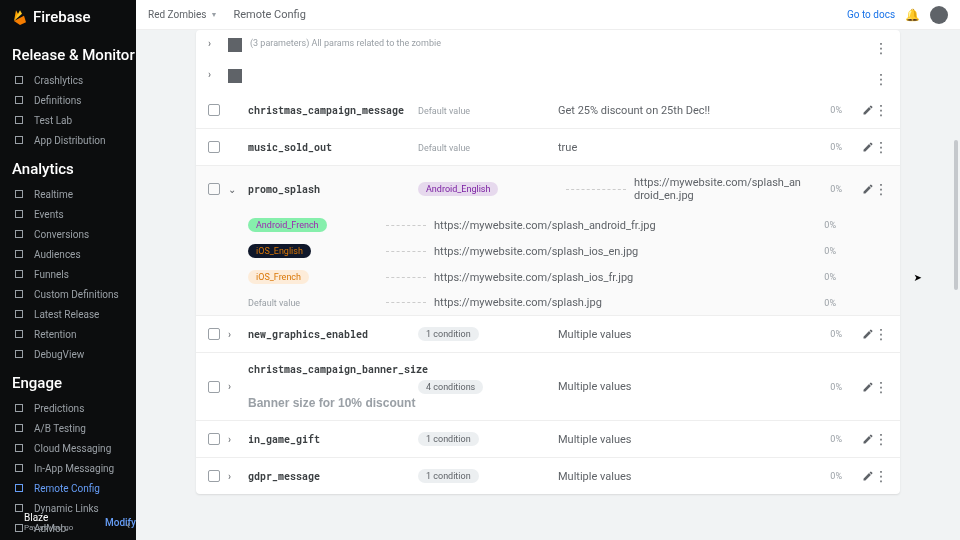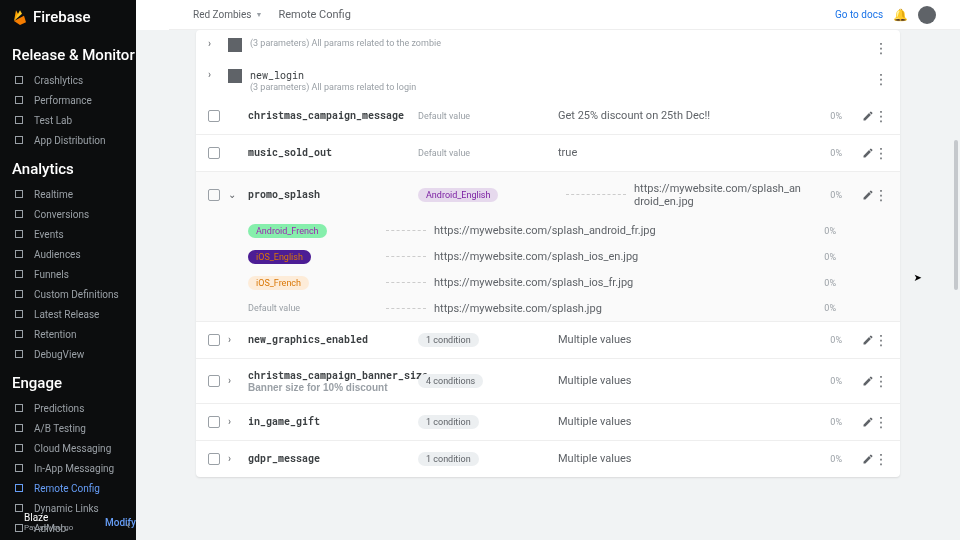--- a/index.html
+++ b/index.html
@@ -12,41 +12,41 @@
 .nav-item.active{color:#669df6;}
 .nav-item .ico{width:14px;height:14px;display:flex;align-items:center;justify-content:center;}
 .nav-item svg{width:12px;height:12px;stroke:#9aa0a6;fill:#9aa0a6;}
 .nav-item.active svg{stroke:#669df6;fill:#669df6;}
 .footer{position:absolute;bottom:0;left:12px;width:136px;padding:8px 12px;display:flex;justify-content:space-between;align-items:center;}
 .footer-l .b{color:#fff;font-size:10px;}
 .footer-l .s{color:#9aa0a6;font-size:8px;}
 .footer-r{color:#669df6;font-size:10px;font-weight:500;}
 .chev-box{position:absolute;right:6px;bottom:8px;color:#9aa0a6;font-size:12px;}
 .main{flex:1;background:#fff;height:540px;overflow:hidden;}
-.topbar{height:30px;display:flex;align-items:center;padding:0 24px;border-bottom:1px solid #eee;margin-left:33px;}
+.topbar{height:30px;display:flex;align-items:center;padding:0 12px;border-bottom:1px solid #eee;}
 .proj{color:#5f6368;font-size:10px;display:flex;align-items:center;gap:4px;cursor:pointer;}
 .proj .tri{font-size:7px;color:#9aa0a6;}
 .page-t{color:#5f6368;font-size:11px;margin-left:16px;}
 .tb-right{margin-left:auto;display:flex;align-items:center;gap:10px;}
 .docs{color:#1a73e8;font-size:10px;text-decoration:none;}
 .bell{color:#5f6368;font-size:12px;position:relative;}
 .avatar{width:18px;height:18px;border-radius:50%;background:#5f6368;}
 .content{background:#f1f3f4;padding:0 60px;height:510px;overflow:hidden;}
 .card{background:#fff;border-radius:4px;box-shadow:0 1px 2px rgba(0,0,0,0.1);}
 .row{display:flex;align-items:center;padding:10px 12px;border-bottom:1px solid #eee;font-size:10px;color:#5f6368;position:relative;min-height:36px;}
 .row.last{border-bottom:none;}
 .cb{width:12px;height:12px;border:1.5px solid #9aa0a6;border-radius:2px;margin-right:8px;flex-shrink:0;cursor:pointer;}
 .exp{width:14px;color:#5f6368;margin-right:6px;cursor:pointer;font-size:10px;}
 .param-name{font-family:"Roboto Mono",Menlo,monospace;color:#3c4043;font-size:10px;width:170px;flex-shrink:0;font-weight:bold;}
-.param-name .sub{font-family:-apple-system,Arial,sans-serif;color:#9aa0a6;font-size:10px;}
+.param-name .sub{font-family:-apple-system,Arial,sans-serif;color:#9aa0a6;font-size:12px;margin-top:20px;}
 .cond-col{width:140px;flex-shrink:0;}
 .chip{display:inline-block;padding:2px 8px;border-radius:10px;font-size:9px;}
 .chip.ae{background:#e6d9ed;color:#7b1fa2;}
 .chip.af{background:#86efac;color:#9c27b0;}
-.chip.ie{background:#4c1d95;color:#d97706;}
+.chip.ie{background:#0f172a;color:#d97706;}
 .chip.if{background:#fdecd9;color:#d97706;}
 .chip.gray{background:#eceff1;color:#5f6368;}
 .def-lbl{color:#9aa0a6;font-size:9px;}
 .val-col{flex:1;color:#5f6368;font-size:11px;word-break:break-all;}
 .pct{width:40px;text-align:right;color:#9aa0a6;font-size:9px;margin-right:20px;}
 .more-ico{color:#5f6368;font-size:14px;cursor:pointer;}
 .dash-line{width:60px;border-bottom:1px dashed #ccc;margin:0 8px;}
 .grp{display:flex;align-items:flex-start;padding:8px 12px 4px 12px;color:#5f6368;}
 .grp .fold{width:14px;height:14px;background:#5f6368;margin-right:8px;}
 .grp-txt{font-size:9px;color:#9aa0a6;line-height:1.3;}
@@ -80,21 +80,21 @@
           </svg>
         </span>
         <span>Crashlytics</span>
       </div>
       <div class="nav-item">
         <span class="ico">
           <svg viewBox="0 0 24 24">
             <rect x="5" y="5" width="14" height="14" fill="none" stroke-width="2"></rect>
           </svg>
         </span>
-        <span>Performance</span>
+        <span>Definitions</span>
       </div>
       <div class="nav-item">
         <span class="ico">
           <svg viewBox="0 0 24 24">
             <rect x="5" y="5" width="14" height="14" fill="none" stroke-width="2"></rect>
           </svg>
         </span>
         <span>Test Lab</span>
       </div>
       <div class="nav-item">
@@ -113,29 +113,29 @@
           </svg>
         </span>
         <span>Realtime</span>
       </div>
       <div class="nav-item">
         <span class="ico">
           <svg viewBox="0 0 24 24">
             <rect x="5" y="5" width="14" height="14" fill="none" stroke-width="2"></rect>
           </svg>
         </span>
+        <span>Events</span>
+      </div>
+      <div class="nav-item">
+        <span class="ico">
+          <svg viewBox="0 0 24 24">
+            <rect x="5" y="5" width="14" height="14" fill="none" stroke-width="2"></rect>
+          </svg>
+        </span>
         <span>Conversions</span>
-      </div>
-      <div class="nav-item">
-        <span class="ico">
-          <svg viewBox="0 0 24 24">
-            <rect x="5" y="5" width="14" height="14" fill="none" stroke-width="2"></rect>
-          </svg>
-        </span>
-        <span>Events</span>
       </div>
       <div class="nav-item">
         <span class="ico">
           <svg viewBox="0 0 24 24">
             <rect x="5" y="5" width="14" height="14" fill="none" stroke-width="2"></rect>
           </svg>
         </span>
         <span>Audiences</span>
       </div>
       <div class="nav-item">
@@ -267,24 +267,20 @@
           <span class="exp">›</span>
           <div class="fold"></div>
           <div class="grp-txt">
             <div>(3 parameters)  All params related to the zombie</div>
           </div>
           <div style="margin-left:auto"><span class="more-ico">⋮</span></div>
         </div>
         <div class="grp">
           <span class="exp">›</span>
           <div class="fold"></div>
-          <div class="grp-txt">
-            <div class="grp-t">new_login</div>
-            <div>(3 parameters)  All params related to login</div>
-          </div>
           <div style="margin-left:auto"><span class="more-ico">⋮</span></div>
         </div>
         <div class="row">
           <div class="cb"></div>
           <span class="exp"></span>
           <div class="param-name">christmas_campaign_message</div>
           <div class="cond-col"><span class="def-lbl">Default value</span></div>
           <div class="val-col">Get 25% discount on 25th Dec!!</div>
           <div class="pct">0%</div>
           <svg class="pencil" viewBox="0 0 24 24">

